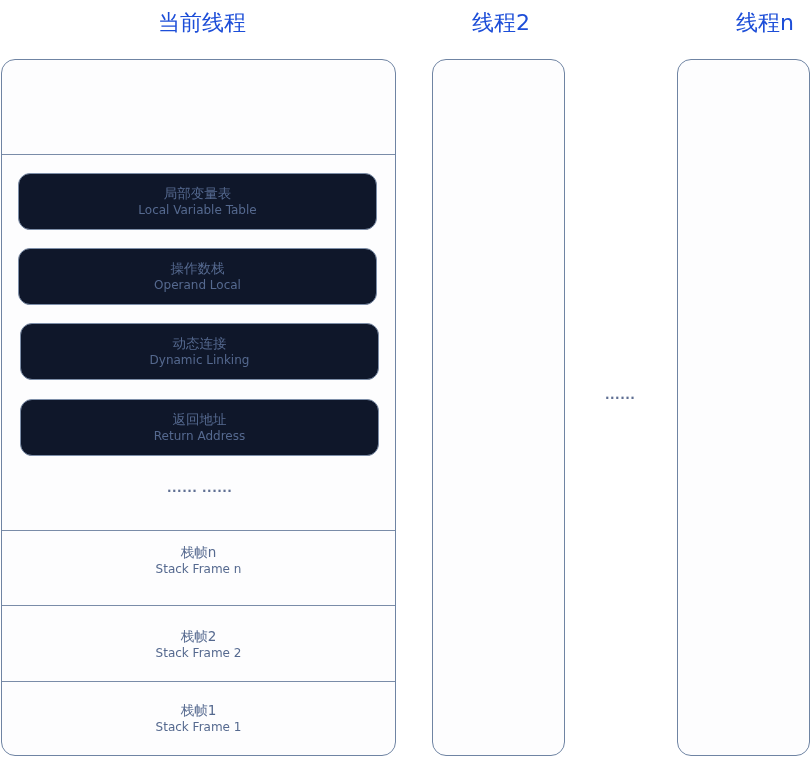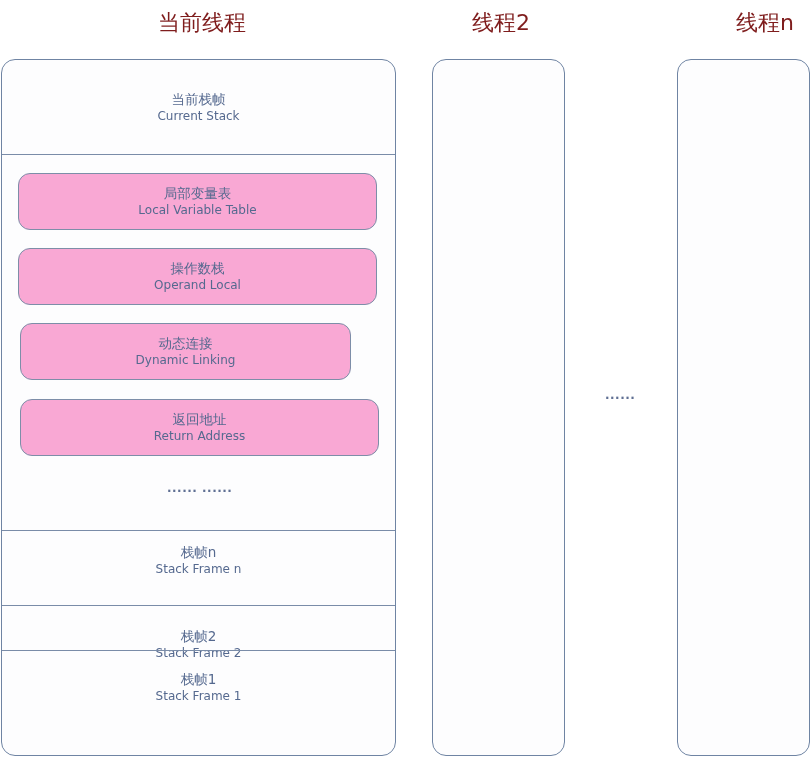--- a/index.html
+++ b/index.html
@@ -3,86 +3,82 @@
   <meta charset="utf-8">
   <style>
     html, body { margin: 0; padding: 0; }
     body {
       width: 811px; height: 758px; position: relative; overflow: hidden;
       background: #ffffff;
       font-family: "DejaVu Sans", "Liberation Sans", sans-serif;
       color: #4a5f86;
     }
     .title {
-      position: absolute; top: 8px; font-size: 22px; color: #7f1d1d;
+      position: absolute; top: 8px; font-size: 22px; color: #1d4ed8;
       text-align: center; white-space: nowrap;
     }
     .thread-box {
       position: absolute; box-sizing: border-box;
       border: 1.5px solid #6f84a3; border-radius: 14px; background: #fdfdfe;
     }
     #t-main { left: 1px; top: 59px; width: 395px; height: 697px; overflow: hidden; }
     #t-2 { left: 432px; top: 59px; width: 133px; height: 697px; }
     #t-n { left: 677px; top: 59px; width: 133px; height: 697px; }
     .section {
       position: absolute; left: 0; right: 0; box-sizing: border-box;
       display: flex; flex-direction: column; align-items: center; justify-content: center;
     }
     .sep { border-top: 1.5px solid #7a8ca8; }
     .zh { font-size: 13.5px; line-height: 18px; color: #55698f; }
     .en { font-size: 12px; line-height: 17px; color: #55698f; }
     .inner-box {
       position: absolute; box-sizing: border-box;
-      border: 1.3px solid #7d8ea8; border-radius: 12px; background: #f9a8d4;
+      border: 1.3px solid #7d8ea8; border-radius: 12px; background: #0f172a;
       display: flex; flex-direction: column; align-items: center; justify-content: center;
     }
     .dots { position: absolute; font-size: 12px; color: #5f6f93; letter-spacing: 0.5px; font-weight: bold; }
   </style>
 </head>
 <body>
 
 <div class="title" style="left:158px;">当前线程</div>
 <div class="title" style="left:472px;">线程2</div>
 <div class="title" style="left:711px;margin-left:25px;">线程n</div>
 
 <div id="t-main" class="thread-box">
-  <div class="section" style="top:0; height:95px;">
-    <div class="zh">当前栈帧</div>
-    <div class="en">Current Stack</div>
-  </div>
 
   <div class="section sep" style="top:94px; height:377px;"></div>
 
   <div class="inner-box" style="left:16px; top:113px; width:359px; height:57px;">
     <div class="zh">局部变量表</div>
     <div class="en">Local Variable Table</div>
   </div>
   <div class="inner-box" style="left:16px; top:188px; width:359px; height:57px;">
     <div class="zh">操作数栈</div>
     <div class="en">Operand Local</div>
   </div>
-  <div class="inner-box" style="left:18px; top:263px; width:331px; height:57px;">
+  <div class="inner-box" style="left:18px; top:263px; width:359px; height:57px;">
     <div class="zh">动态连接</div>
     <div class="en">Dynamic Linking</div>
   </div>
   <div class="inner-box" style="left:18px; top:339px; width:359px; height:57px;">
     <div class="zh">返回地址</div>
     <div class="en">Return Address</div>
   </div>
   <div class="dots" style="left:165px; top:421px;">...... ......</div>
 
   <div class="section sep" style="top:470px; height:60px;">
     <div class="zh">栈帧n</div>
     <div class="en">Stack Frame n</div>
   </div>
   <div class="section sep" style="top:545px; height:77px;">
     <div class="zh">栈帧2</div>
     <div class="en">Stack Frame 2</div>
   </div>
-  <div class="section sep" style="top:590px; height:74px;">
+  <div class="section sep" style="top:621px; height:74px;">
     <div class="zh">栈帧1</div>
     <div class="en">Stack Frame 1</div>
   </div>
 </div>
 
 <div id="t-2" class="thread-box"></div>
 <div class="dots" style="left:605px; top:388px;">......</div>
 <div id="t-n" class="thread-box"></div>
 
 </body></html>

